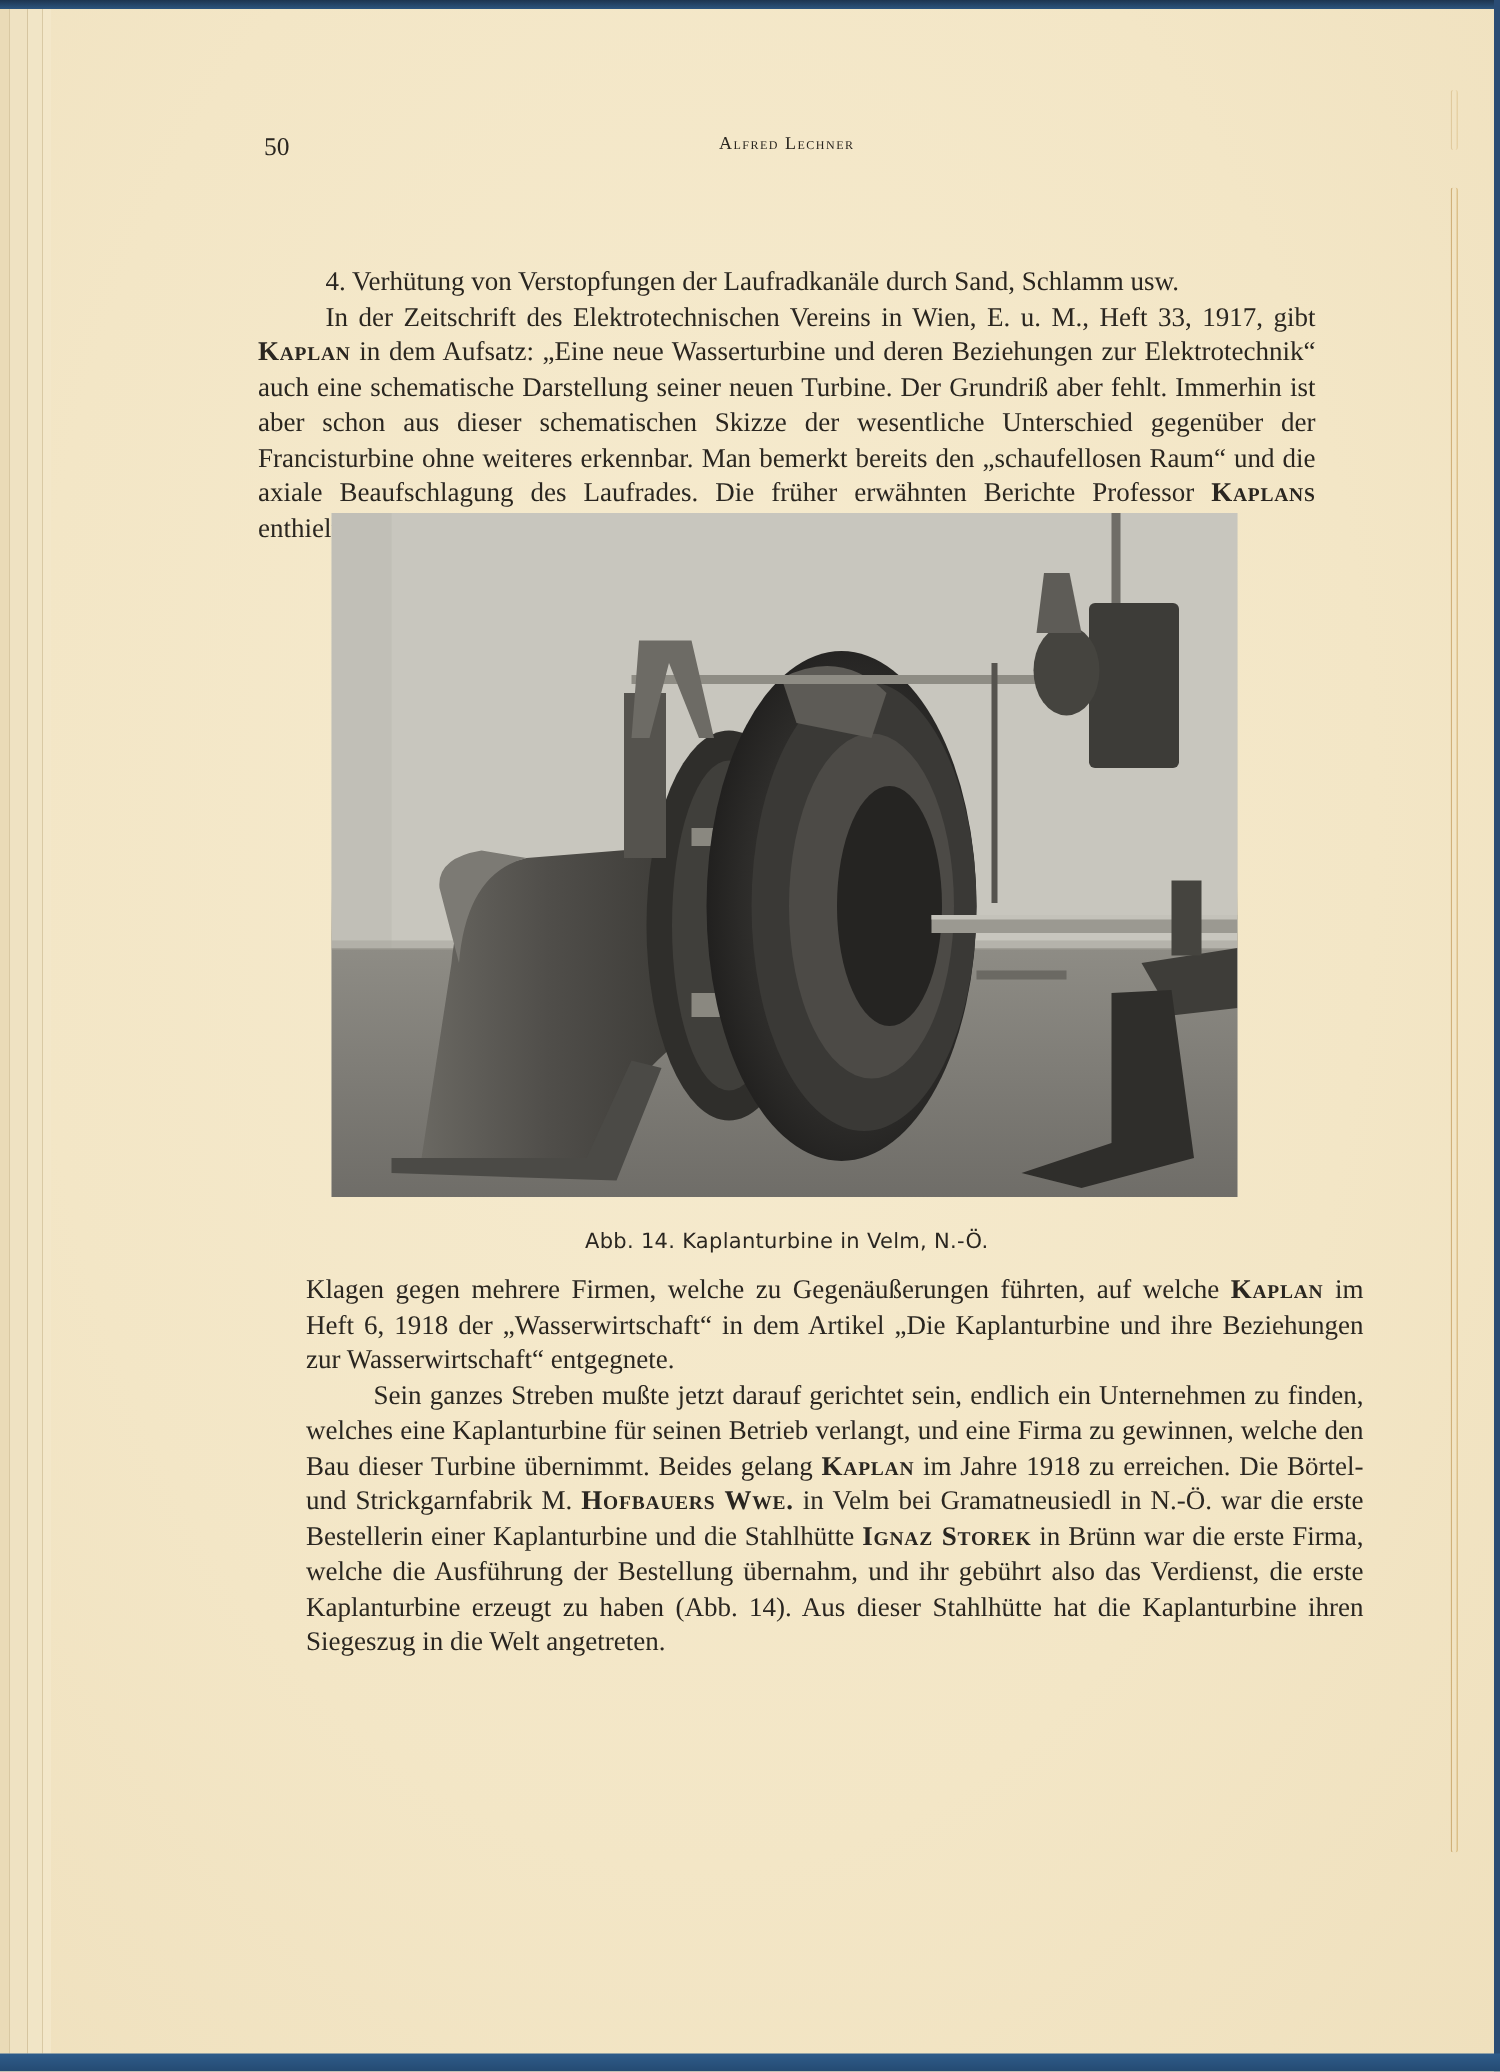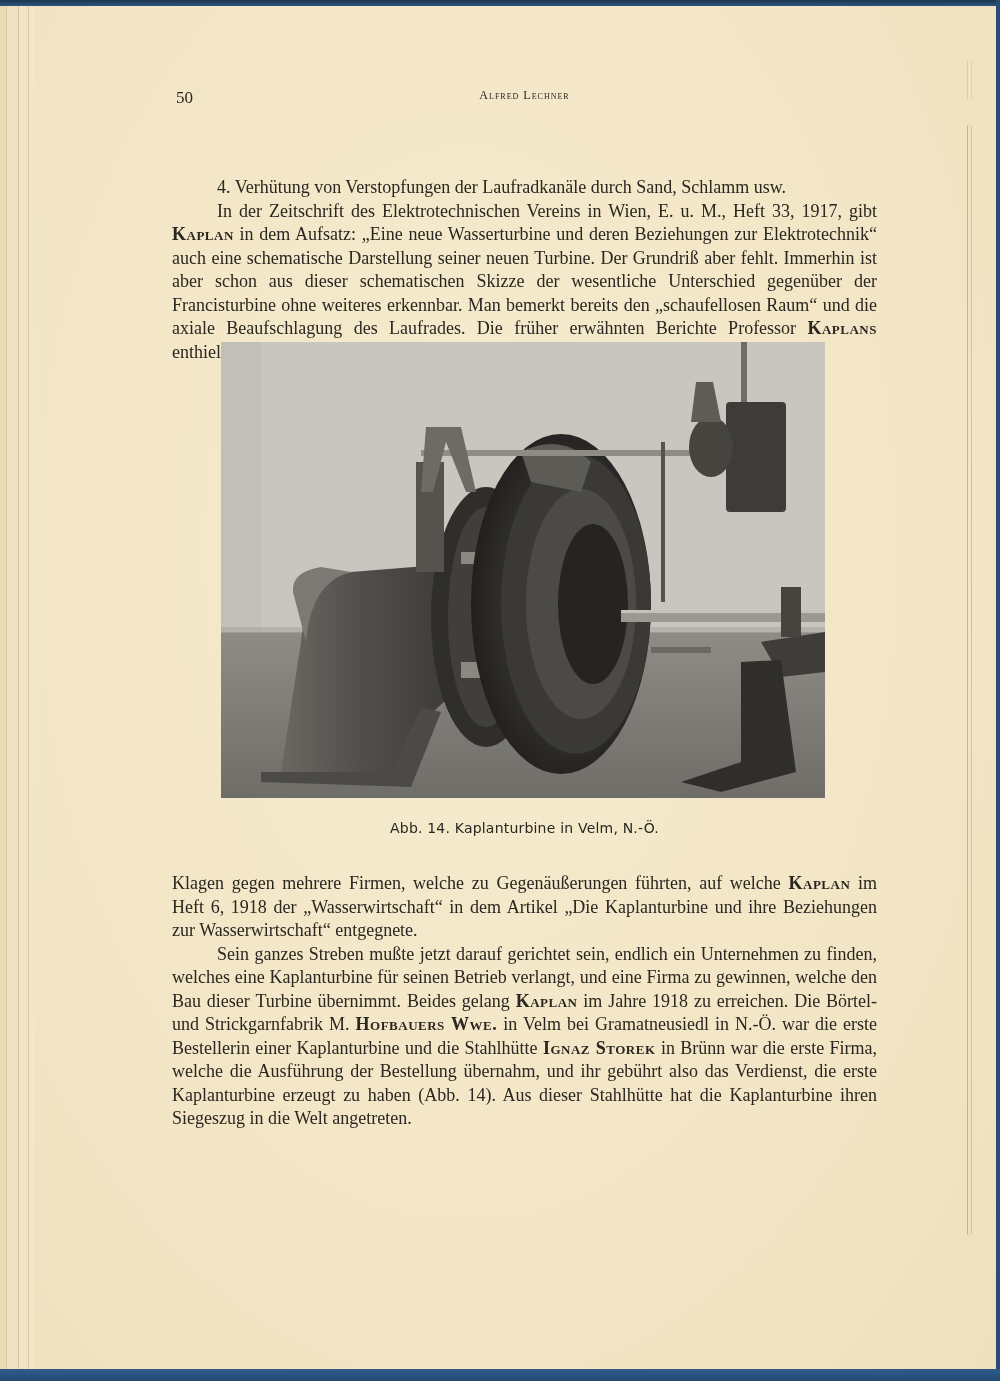--- a/index.html
+++ b/index.html
@@ -21,21 +21,21 @@
     border-left:1px solid #c9a468; border-right:1px solid #d8b87c; border-radius:2px; opacity:.8; }
   .right-fold.top { top:60px; height:40px; opacity:.4; }
   .running-head { position:absolute; top:88px; left:172px; width:705px; height:22px; }
   .page-number { position:absolute; left:4px; top:0; font-size:17px; }
   .head-title { position:absolute; left:0; right:0; top:0; text-align:center; font-size:12px; letter-spacing:1px; font-variant:small-caps; }
   .text-block { position:absolute; left:172px; width:705px; font-size:18px; line-height:23.5px; text-align:justify; }
   .text-block p { margin:0; }
   .indent { text-indent:45px; }
   .sc { font-variant:small-caps; letter-spacing:.5px;font-weight:bold; }
   .block1 { top:128px;margin-top:48px; }
-  .block2 { top:872px; }
+  .block2 { top:848px;margin-left:32px; }
   .figure { position:absolute; left:221px; top:342px; width:604px; height:456px;
     background:linear-gradient(180deg,#c9c7bf 0%,#c3c1b8 55%,#8f8d86 62%,#7a7873 100%); overflow:hidden; }
   .figure svg { position:absolute; left:0; top:0; }
   .caption { position:absolute; left:172px; width:705px; top:808px; text-align:center; font-family:"DejaVu Sans","Liberation Sans",sans-serif; font-size:14px; letter-spacing:.2px;margin-top:12px; }
 </style>
 </head>
 <body>
 
 <div class="cover-top"></div>
 <div class="page-edges"></div>

